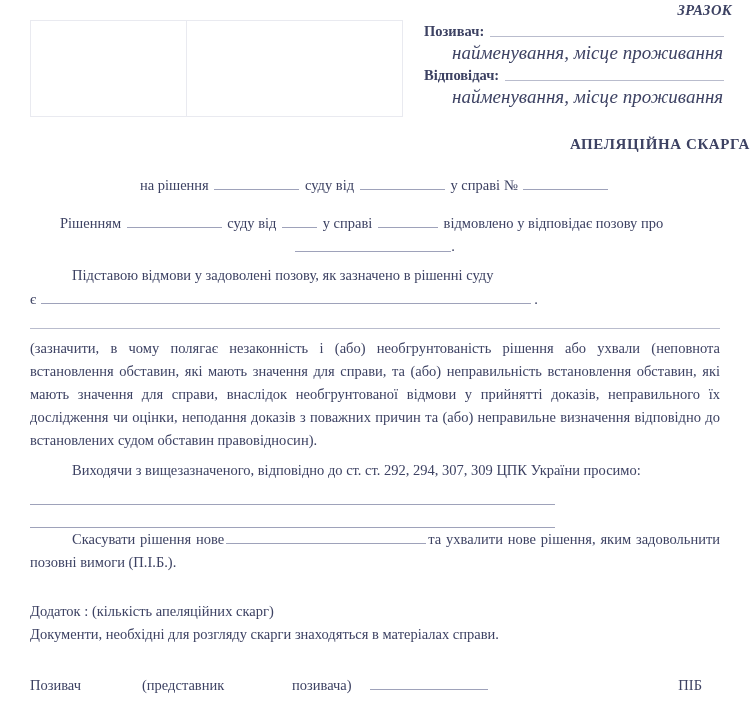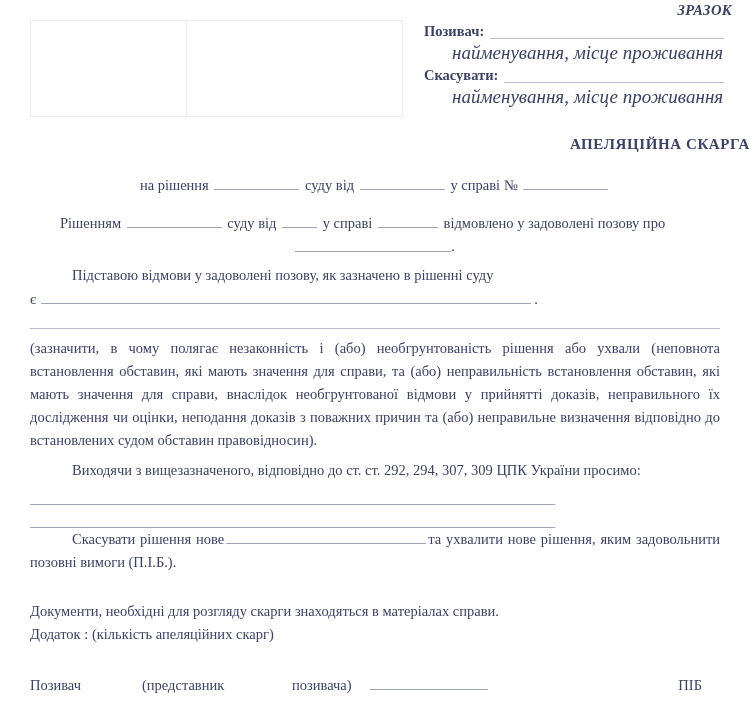--- a/index.html
+++ b/index.html
@@ -71,21 +71,21 @@
     font-size: 14.5px;
     line-height: 1.32;
     white-space: nowrap;
   }
   .addr-row {
     font-weight: bold;
     font-size: 14.5px;
     line-height: 1.32;
     white-space: nowrap;
     display: flex;
-    align-items: center;
+    align-items: flex-start;
   }
   .addr-row .fill {
     display: inline-block;
     flex: 1 1 auto;
     border-bottom: 1px solid #b9bccd;
     margin-left: 6px;
     height: 0.95em;
   }
   .addr-hint {
     font-style: italic;
@@ -225,21 +225,21 @@
 
     <div class="addressee">
 
       <div class="addr-row">
         <span>Позивач:</span>
         <span class="fill"></span>
       </div>
       <div class="addr-hint">найменування, місце проживання</div>
 
       <div class="addr-row">
-        <span>Скасувати:</span>
+        <span>Відповідач:</span>
         <span class="fill"></span>
       </div>
       <div class="addr-hint">найменування, місце проживання</div>
     </div>
   </div>
 
   <div class="doc-title">АПЕЛЯЦІЙНА СКАРГА</div>
 
   <div class="doc-subtitle">
     <span>на рішення</span>
@@ -254,21 +254,21 @@
 
   <div class="body-wrap">
 
     <p class="para tight">
       <span style="display:inline-block;width:30px"></span><span>Рішенням</span>
       <span class="u u-95"></span>
       <span>суду від</span>
       <span class="u u-35"></span>
       <span>у справі</span>
       <span class="u u-60"></span>
-      <span>відмовлено у задоволені позову про</span>
+      <span>відмовлено у відповідає позову про</span>
     </p>
 
     <div class="center-blank">
       <span class="u-center"></span><span>.</span>
     </div>
 
     <div class="gap-8"></div>
 
     <p class="para indent">Підставою відмови у задоволені позову, як зазначено в рішенні суду</p>
 
@@ -289,22 +289,22 @@
 
     <div class="blank-line"></div>
     <div class="blank-line"></div>
 
     <p class="para">
       <span style="display:inline-block;width:42px"></span><span>Скасувати рішення нове</span><span class="u u-200"></span><span>та ухвалити нове рішення, яким задовольнити позовні вимоги (П.І.Б.).</span>
     </p>
 
     <div class="gap-26"></div>
 
+    <p class="para tight">Додаток : (кількість апеляційних скарг)</p>
     <p class="para tight">Документи, необхідні для розгляду скарги знаходяться в матеріалах справи.</p>
-    <p class="para tight">Додаток : (кількість апеляційних скарг)</p>
 
     <div class="sig-row">
       <span class="s1">Позивач</span>
       <span class="s2">(представник</span>
       <span class="s3">позивача)</span>
       <span class="sig-line"></span>
       <span class="sig-spacer"></span>
       <span class="sig-pib">ПІБ</span>
     </div>
 

